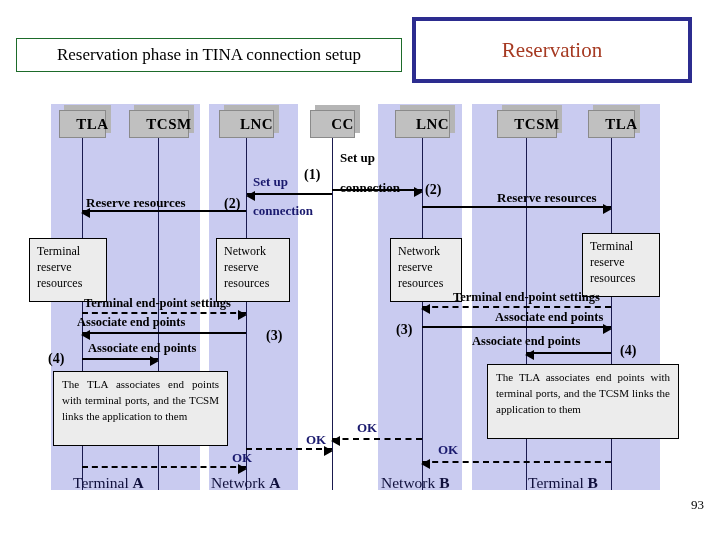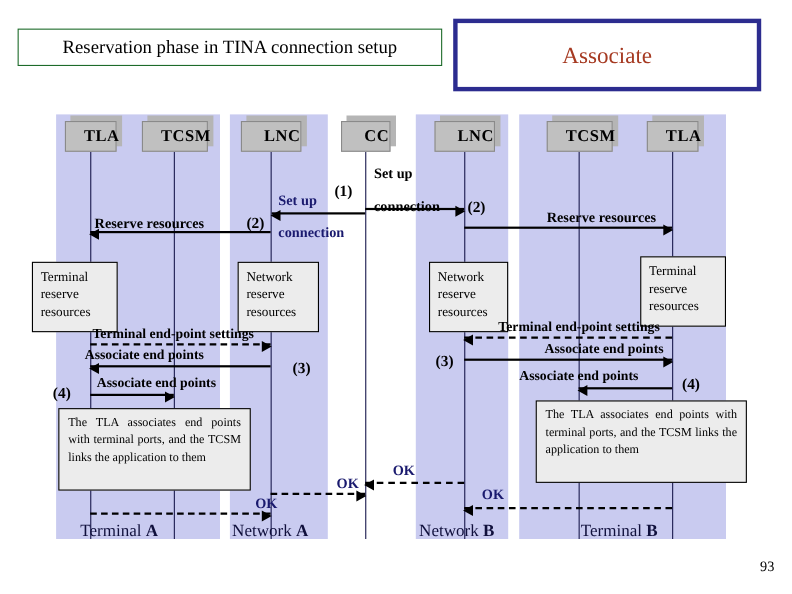--- a/index.html
+++ b/index.html
@@ -1,20 +1,20 @@
 <!DOCTYPE html>
 <html><head>
 <meta charset="utf-8">
 <style>
   html,body{margin:0;padding:0;background:#ffffff;}
   body{width:720px;height:540px;position:relative;overflow:hidden;
        font-family:"Liberation Serif","DejaVu Serif",serif;}
 
   
-  #title-box{position:absolute;left:16px;top:26px;width:386px;height:34px;
+  #title-box{position:absolute;left:16px;top:38px;width:386px;height:34px;
       border:1px solid #1d6b2a;background:#fff;display:flex;align-items:center;
       justify-content:center;box-sizing:border-box;}
   #title-box .t{font-size:17px;color:#000;white-space:nowrap;}
 
   #brand-box{position:absolute;left:412px;top:17px;width:280px;height:66px;
       border:4px solid #2c2c8f;background:#fff;box-sizing:border-box;
       display:flex;flex-direction:column;align-items:center;justify-content:center;}
   #brand-box .b{font-size:21px;color:#a63a22;line-height:1.16;white-space:nowrap;}
 
   
@@ -53,31 +53,31 @@
 
   
   .lbl{position:absolute;font-size:13px;color:#000;white-space:nowrap;z-index:8;font-weight:bold;}
   .lbl.blue{color:#1a1a6e;}
   .step{position:absolute;font-size:14px;font-weight:bold;color:#000;z-index:8;}
 
   
   .dom{position:absolute;font-size:15.5px;color:#10103c;z-index:8;white-space:nowrap;}
   .dom b{font-weight:bold;}
 
-  #page-number{position:absolute;right:16px;top:497px;font-size:13px;color:#000;margin-top:10px;}
+  #page-number{position:absolute;right:16px;top:497px;font-size:13px;color:#000;}
 </style>
 </head>
 <body>
 
 <div id="title-box">
   <div class="t">Reservation phase in TINA connection setup</div>
 </div>
 
 <div id="brand-box">
-  <div class="b">Associate</div>
+  <div class="b">Reservation</div>
 </div>
 
 <div class="band" id="band-terminal-a"></div>
 <div class="band" id="band-network-a"></div>
 <div class="band" id="band-network-b"></div>
 <div class="band" id="band-terminal-b"></div>
 
 <div class="life" style="left:82px;top:138px;height:352px"></div>
 <div class="life" style="left:158px;top:138px;height:352px"></div>
 <div class="life" style="left:246px;top:138px;height:352px"></div>

